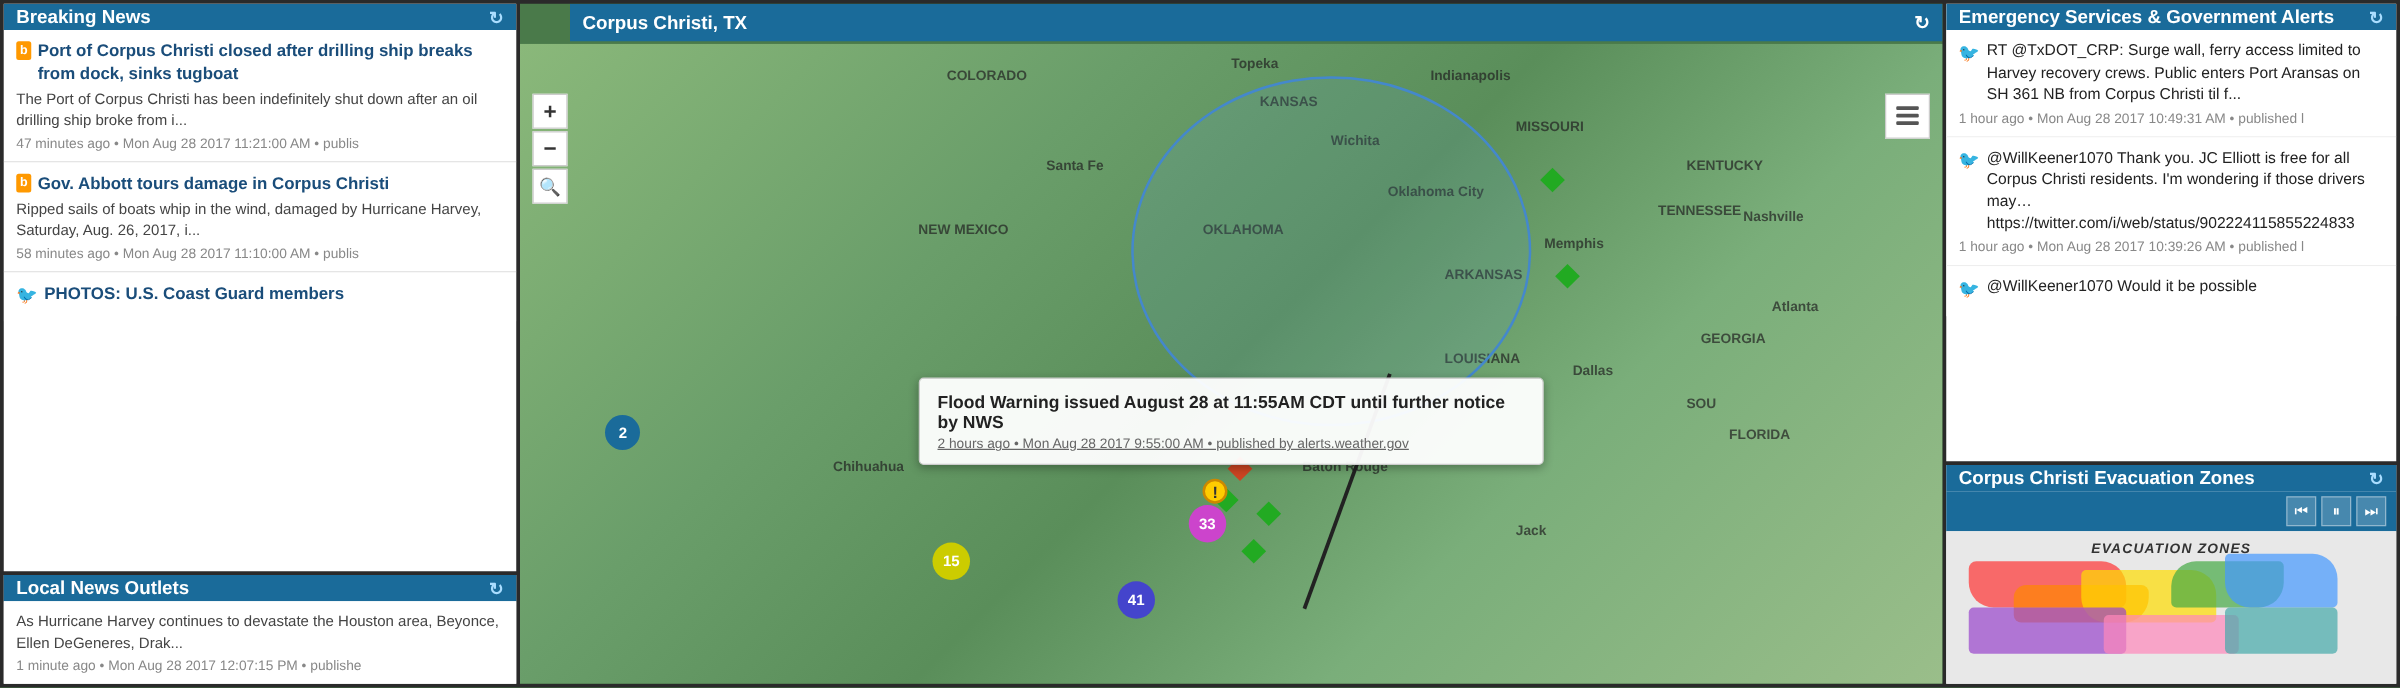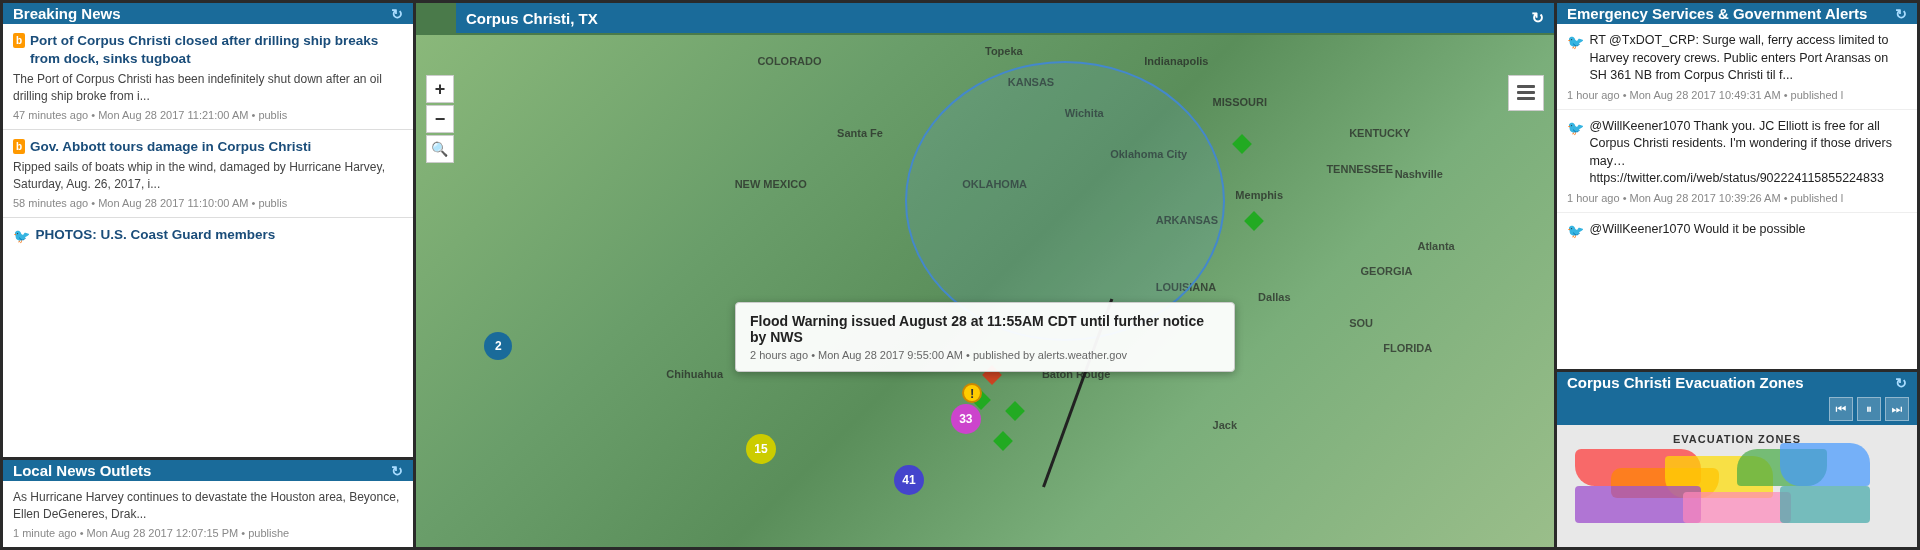--- a/index.html
+++ b/index.html
@@ -270,20 +270,21 @@
     .flood-popup-title {
       font-size: 14px;
       font-weight: bold;
       color: #222;
       margin-bottom: 4px;
     }
 
     .flood-popup-meta {
       font-size: 11px;
       color: #666;
+      text-decoration: underline;
     }
 
     
     .right-panel {
       width: 360px;
       min-width: 360px;
       display: flex;
       flex-direction: column;
       gap: 3px;
     }
@@ -332,20 +333,21 @@
       overflow: hidden;
       display: flex;
       align-items: center;
       justify-content: center;
     }
 
     .evacuation-map-inner {
       width: 100%;
       height: 100%;
       position: relative;
+      font-style: italic;
     }
 
     .evac-zone {
       position: absolute;
       opacity: 0.7;
     }
 
     .evac-label {
       position: absolute;
       top: 8px;

